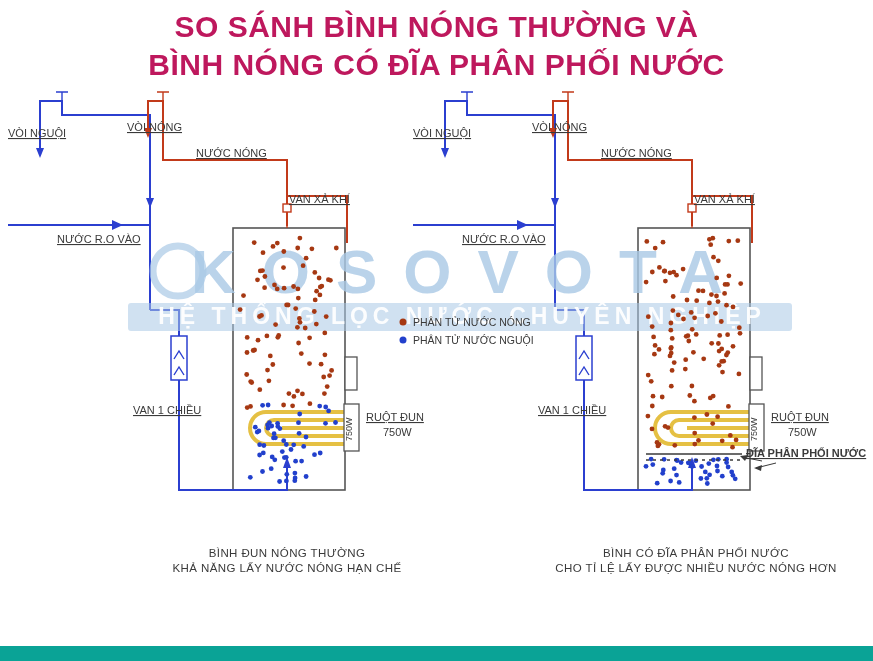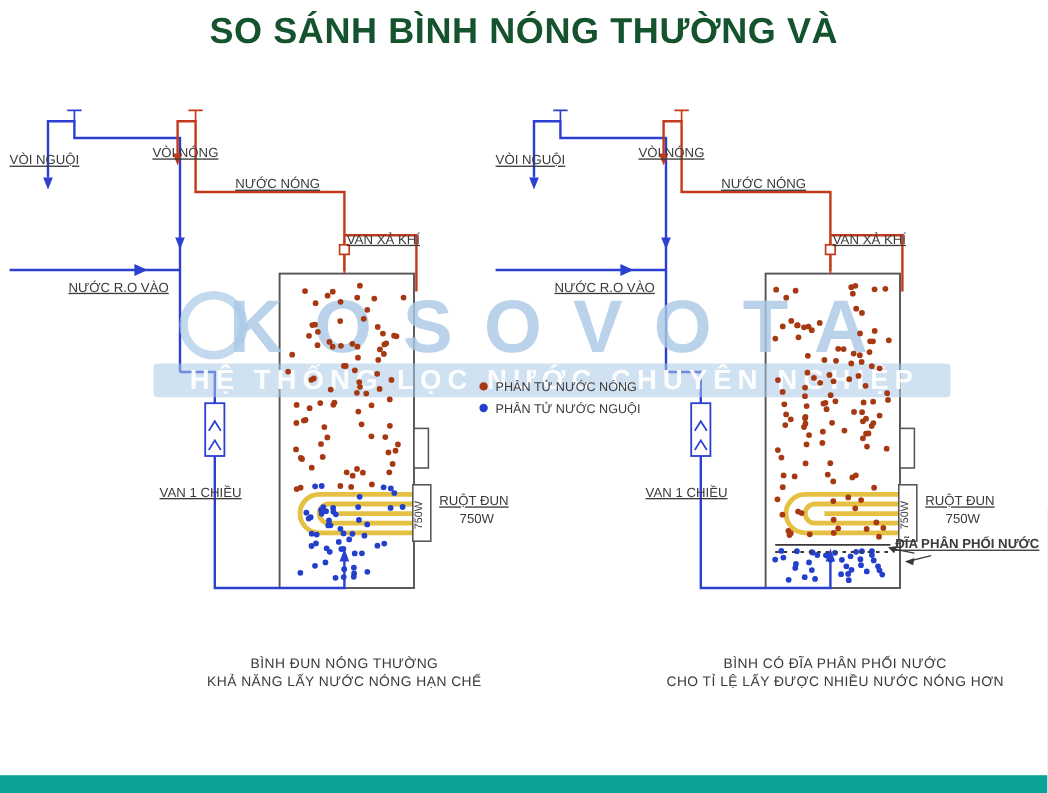--- a/index.html
+++ b/index.html
@@ -4,21 +4,21 @@
 <style>
   :root{
     --hot:#c23a1a; --cold:#2b3fd0; --coil:#e5c043; --tank:#555555;
     --footer:#0aa396; --wm:#a9c9e6; --label:#3a3a3a;
   }
   *{box-sizing:border-box;}
   html,body{margin:0;padding:0;background:#e8e8e8;}
   .canvas{position:relative;width:873px;height:661px;background:#ffffff;overflow:hidden;
           font-family:"Liberation Sans",sans-serif;}
   .title{position:absolute;top:8px;left:0;right:0;text-align:center;
-         font-weight:bold;font-size:30px;line-height:38px;color:#14532d;letter-spacing:.5px;}
+         font-weight:bold;font-size:30px;line-height:38px;color:#be185d;letter-spacing:.5px;}
   .footer{position:absolute;left:0;right:0;bottom:0;height:15px;background:var(--footer);}
   svg{position:absolute;left:0;top:0;}
   svg text{font-family:"Liberation Sans",sans-serif;fill:var(--label);}
   .lbl{font-size:11px;}
   .lbl-u{text-decoration:underline;}
   .lbl-b{font-weight:bold;}
   .pw{font-size:9px;}
   .cap{font-size:11.5px;letter-spacing:.4px;}
   .leg{font-size:10.5px;}
   .wm-brand{font-size:62px;font-weight:bold;letter-spacing:26px;fill:var(--wm);opacity:.8;}
@@ -39,20 +39,21 @@
   .leader{stroke:#3a3a3a;stroke-width:1;fill:none;}
   .leader-head{fill:#3a3a3a;}
 </style>
 </head>
 <body>
 
 <div class="canvas">
 
   <div class="title">
     <div>SO SÁNH BÌNH NÓNG THƯỜNG VÀ</div>
+    <div>BÌNH NÓNG CÓ ĐĨA PHÂN PHỐI NƯỚC</div>
   </div>
 
   <svg width="873" height="661" viewBox="0 0 873 661">
     <defs>
       <clipPath id="clipL">
           <rect x="236" y="231" width="106" height="256"></rect>
         </clipPath>
       <clipPath id="clipR">
           <rect x="641" y="231" width="106" height="256"></rect>
         </clipPath>

